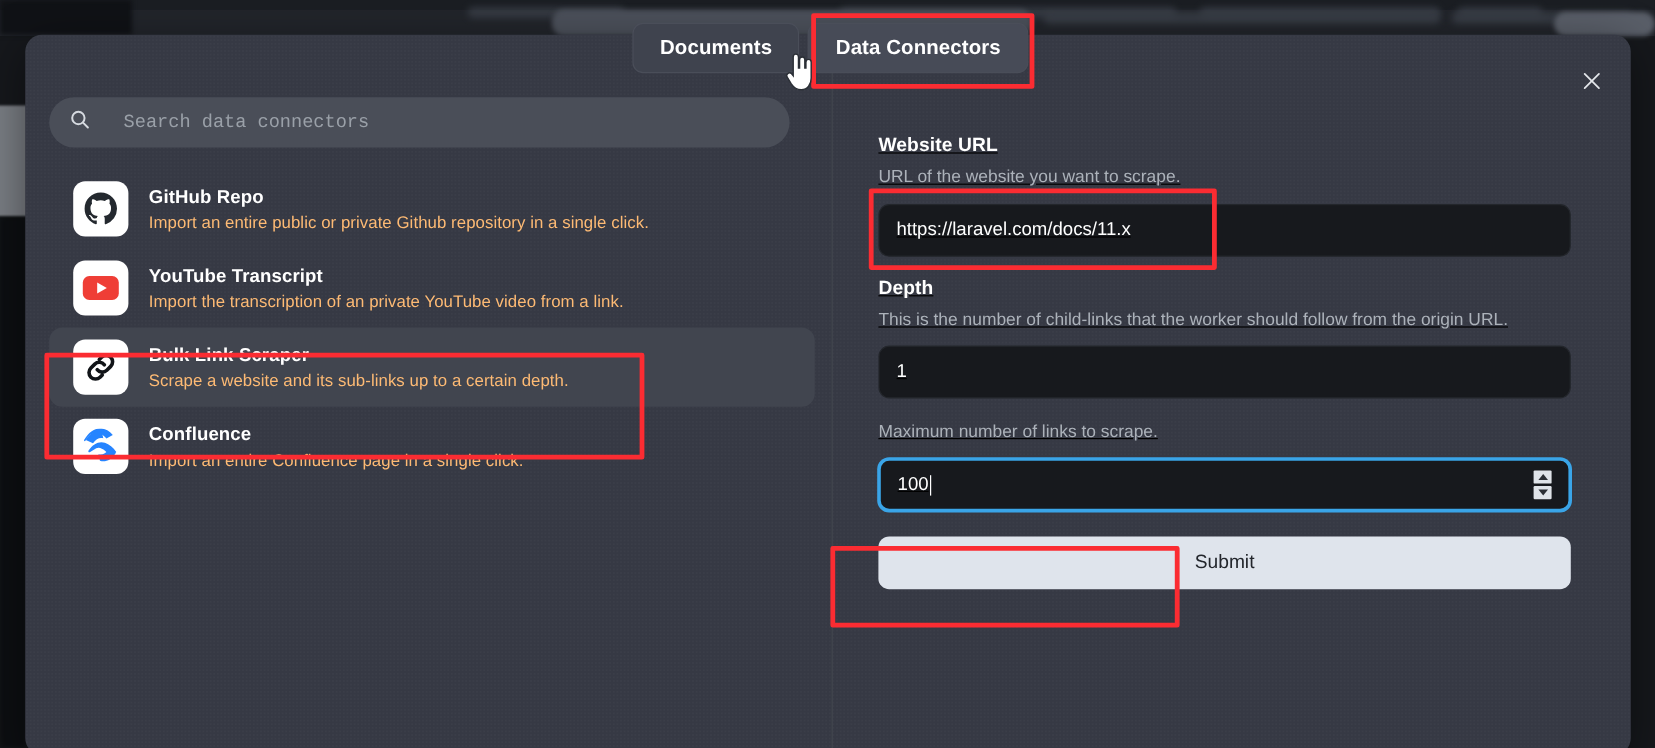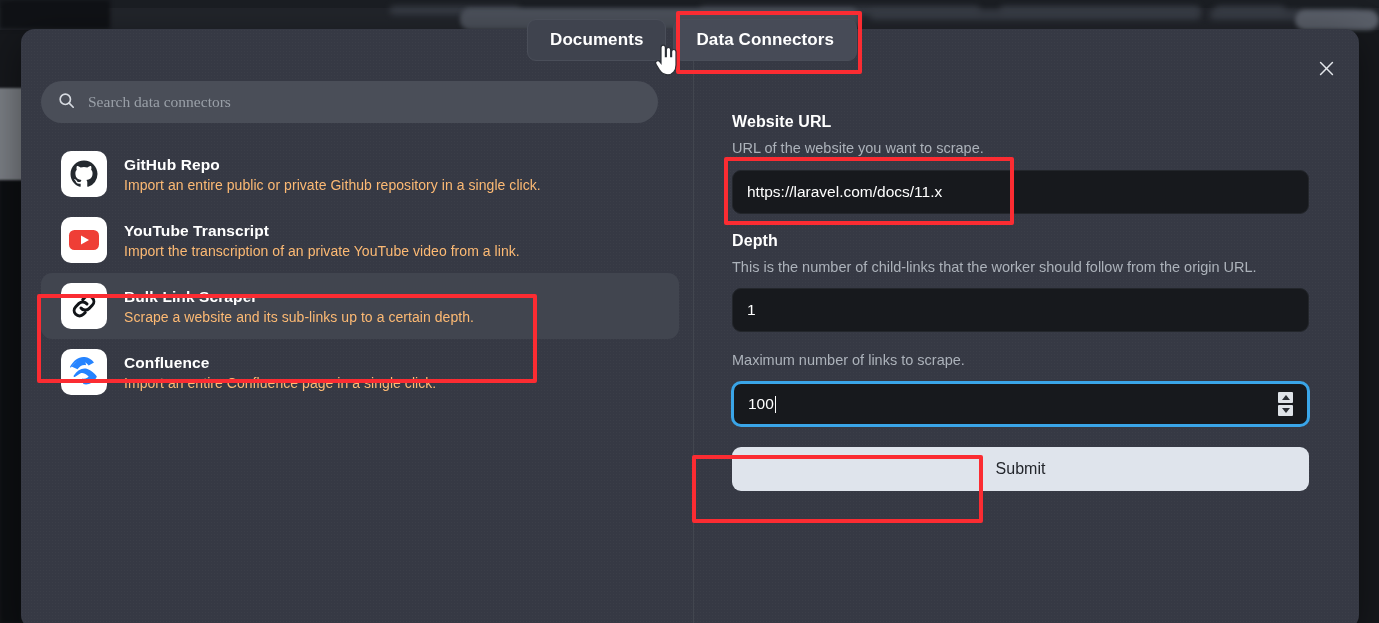--- a/index.html
+++ b/index.html
@@ -122,21 +122,22 @@
     width: 617px;
   }
   #search-wrap svg { flex: 0 0 auto; }
   #search-input {
     flex: 1;
     background: transparent;
     border: none;
     outline: none;
     color: #f0abfc;
     font-size: 15.5px;
-    font-family: Liberation Serif, serif;
+    font-family: Liberation Mono, monospace;
+    margin-left: 15px;
   }
   #search-input::placeholder { color: #9aa0a8; }
 
   #connector-list { margin-top: 18px; }
   .connector {
     display: flex;
     align-items: center;
     gap: 17px;
     padding: 10px 18px 10px 20px;
     margin: 0 15px 0 20px;
@@ -166,21 +167,21 @@
     letter-spacing: .05px;
   }
 
   
   #right-col {
     position: relative;
     flex: 1;
     padding: 84px 50px 0 38px;
     z-index: 5;
   }
-  .field { margin-bottom: 0; }
+  .field { margin-bottom: 0; text-decoration: underline; }
   .f-label {
     color: #ffffff;
     font-size: 16px;
     font-weight: bold;
     letter-spacing: .1px;
     margin-bottom: 7px;
   }
   .f-hint {
     color: #acb2ba;
     font-size: 14.5px;

